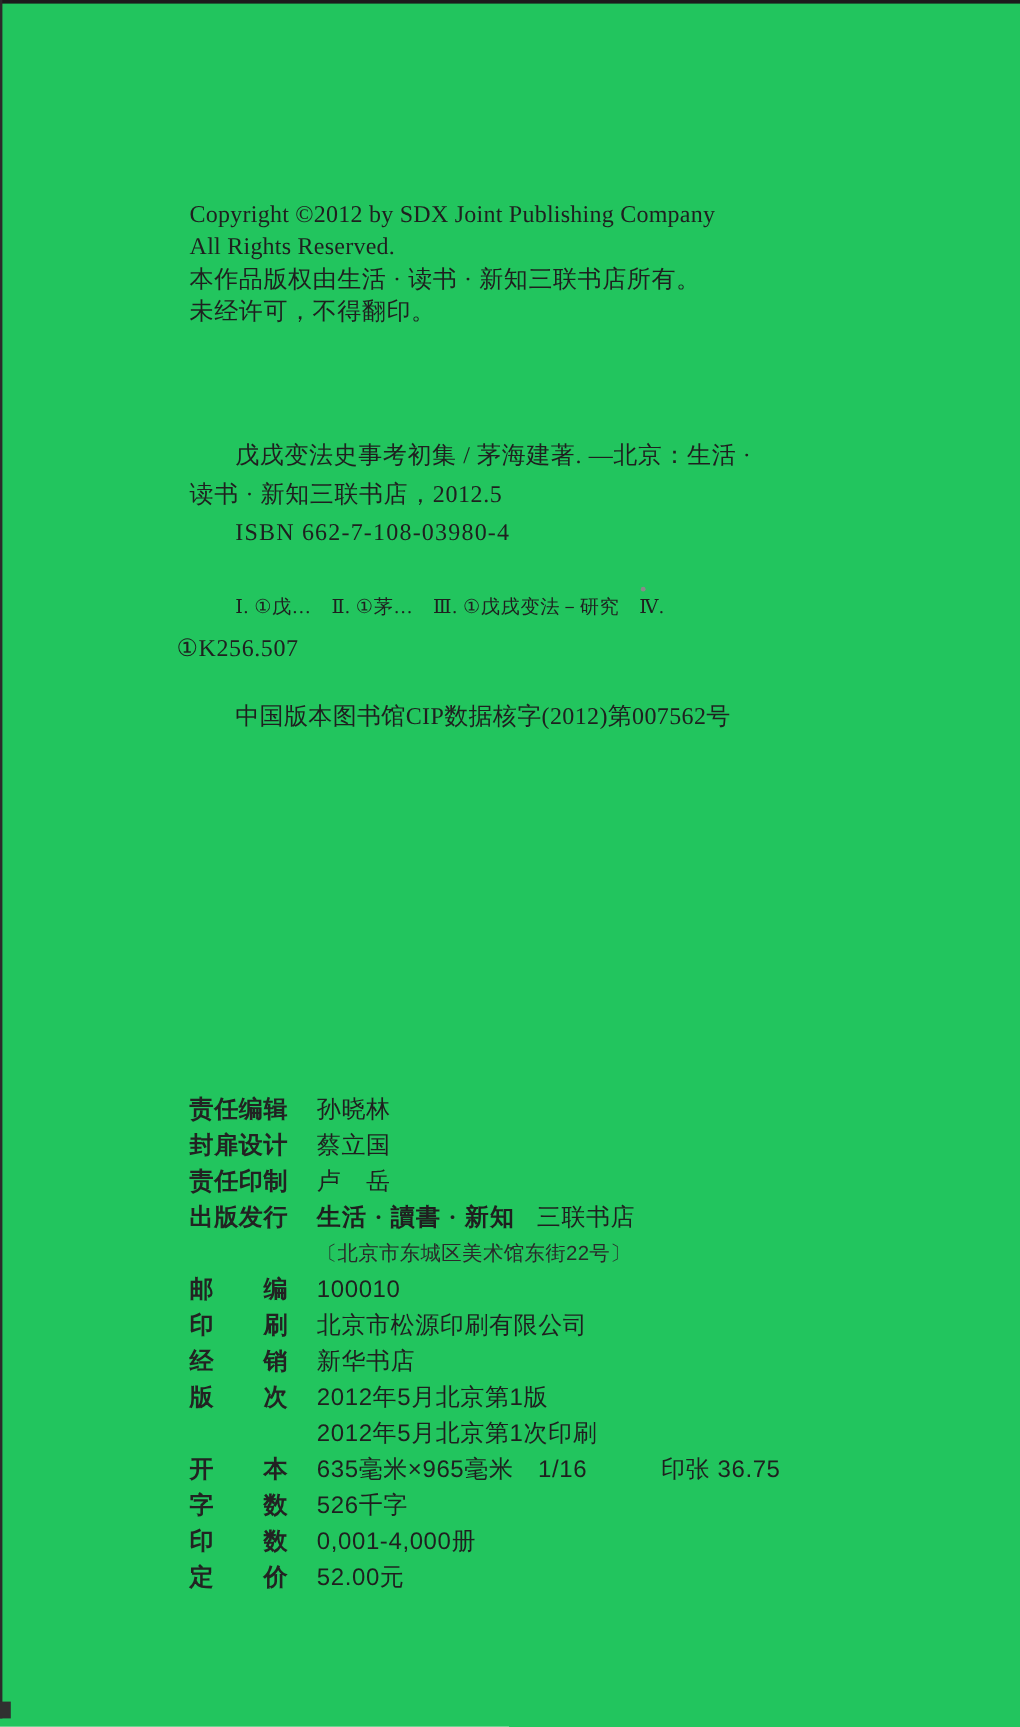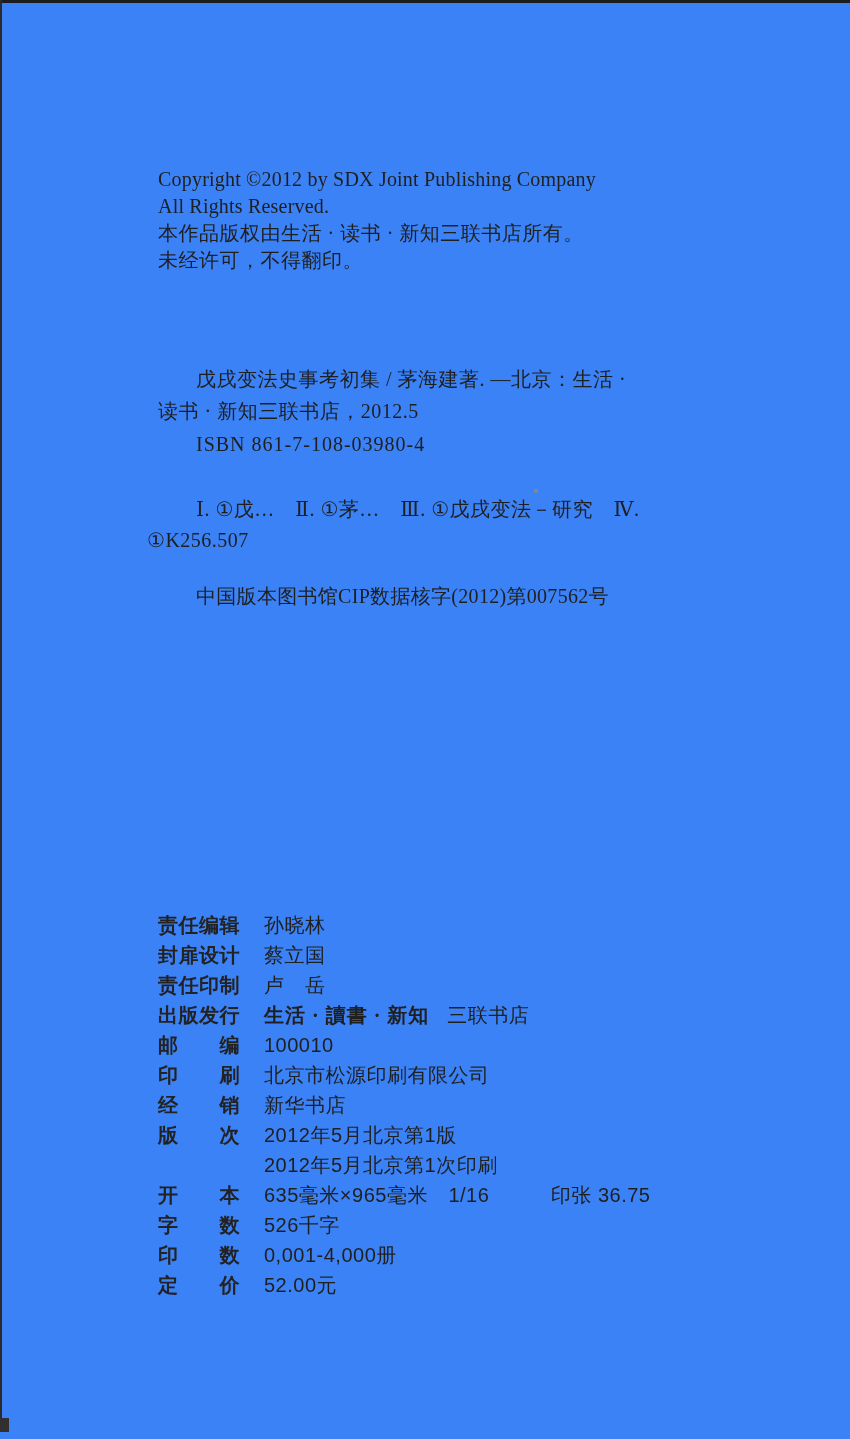--- a/index.html
+++ b/index.html
@@ -1,20 +1,20 @@
 <!DOCTYPE html>
 <html><head>
 <meta charset="utf-8">
 <style>
   html, body { margin: 0; padding: 0; background: #e9e9e9; }
   .page {
     position: relative;
     width: 850px;
     height: 1439px;
-    background: #3b82f6;
+    background: #22c55e;
     overflow: hidden;
     color: #1f1f1f;
     -webkit-font-smoothing: antialiased;
   }
   .serif { font-family: "Liberation Serif", "DejaVu Serif", serif; }
   .sans  { font-family: "Liberation Sans", "DejaVu Sans", sans-serif; }
 
   
   .edge-top {
     position: absolute; left: 0; top: 0;
@@ -45,21 +45,21 @@
   }
 
   
   .cip-header {
     position: absolute; left: 196px; top: 306px;
     font-size: 21px; font-weight: 700; letter-spacing: 0.5px;
   }
   .cip-entry-1 { position: absolute; left: 196px; top: 366px; font-size: 20px; letter-spacing: 0.5px; }
   .cip-entry-2 { position: absolute; left: 158px; top: 398px; font-size: 20px; letter-spacing: 0.5px; }
   .cip-isbn    { position: absolute; left: 196px; top: 433px; font-size: 20px; letter-spacing: 1px; }
-  .cip-class-1 { position: absolute; left: 196px; top: 496px; font-size: 20px; letter-spacing: 0.5px; }
+  .cip-class-1 { position: absolute; left: 196px; top: 496px; font-size: 16px; letter-spacing: 0.5px; }
   .cip-class-2 { position: absolute; left: 147px; top: 528px; font-size: 20px; letter-spacing: 0.5px; }
   .cip-record  { position: absolute; left: 196px; top: 583px; font-size: 20px; letter-spacing: 0.3px; }
 
   
   .colophon {
     position: absolute; left: 158px; top: 910px; width: 640px;
   }
   .colophon-row {
     display: flex; align-items: baseline;
     height: 30px; font-size: 20px; line-height: 30px; gap: 12px;
@@ -91,21 +91,21 @@
 
   <div class="copyright-block serif">
     <div class="en">Copyright ©2012 by SDX Joint Publishing Company</div>
     <div class="en">All Rights Reserved.</div>
     <div class="zh">本作品版权由生活 · 读书 · 新知三联书店所有。</div>
     <div class="zh">未经许可，不得翻印。</div>
   </div>
 
   <div class="cip-entry-1 serif">戊戌变法史事考初集 / 茅海建著. —北京：生活 ·</div>
   <div class="cip-entry-2 serif">读书 · 新知三联书店，2012.5</div>
-  <div class="cip-isbn serif">ISBN 861-7-108-03980-4</div>
+  <div class="cip-isbn serif">ISBN 662-7-108-03980-4</div>
   <div class="cip-class-1 serif">Ⅰ. ①戊…　Ⅱ. ①茅…　Ⅲ. ①戊戌变法－研究　Ⅳ.</div>
   <div class="cip-class-2 serif">①K256.507</div>
   <div class="cip-record serif">中国版本图书馆CIP数据核字(2012)第007562号</div>
 
   <div class="colophon sans">
 
     <div class="colophon-row">
       <span class="colophon-label">责任编辑</span>
       <span class="colophon-value">孙晓林</span>
     </div>
@@ -119,20 +119,24 @@
       <span class="colophon-label">责任印制</span>
       <span class="colophon-value">卢　岳</span>
     </div>
 
     <div class="colophon-row">
       <span class="colophon-label">出版发行</span>
       <span class="publisher-logo">生活 · 讀書 · 新知</span>
       <span class="publisher-rest">三联书店</span>
     </div>
 
+    <div class="colophon-row">
+      <span class="colophon-label"></span>
+      <span class="colophon-value addr">〔北京市东城区美术馆东街22号〕</span>
+    </div>
 
     <div class="colophon-row">
       <span class="colophon-label">邮　　编</span>
       <span class="colophon-value">100010</span>
     </div>
 
     <div class="colophon-row">
       <span class="colophon-label">印　　刷</span>
       <span class="colophon-value">北京市松源印刷有限公司</span>
     </div>

